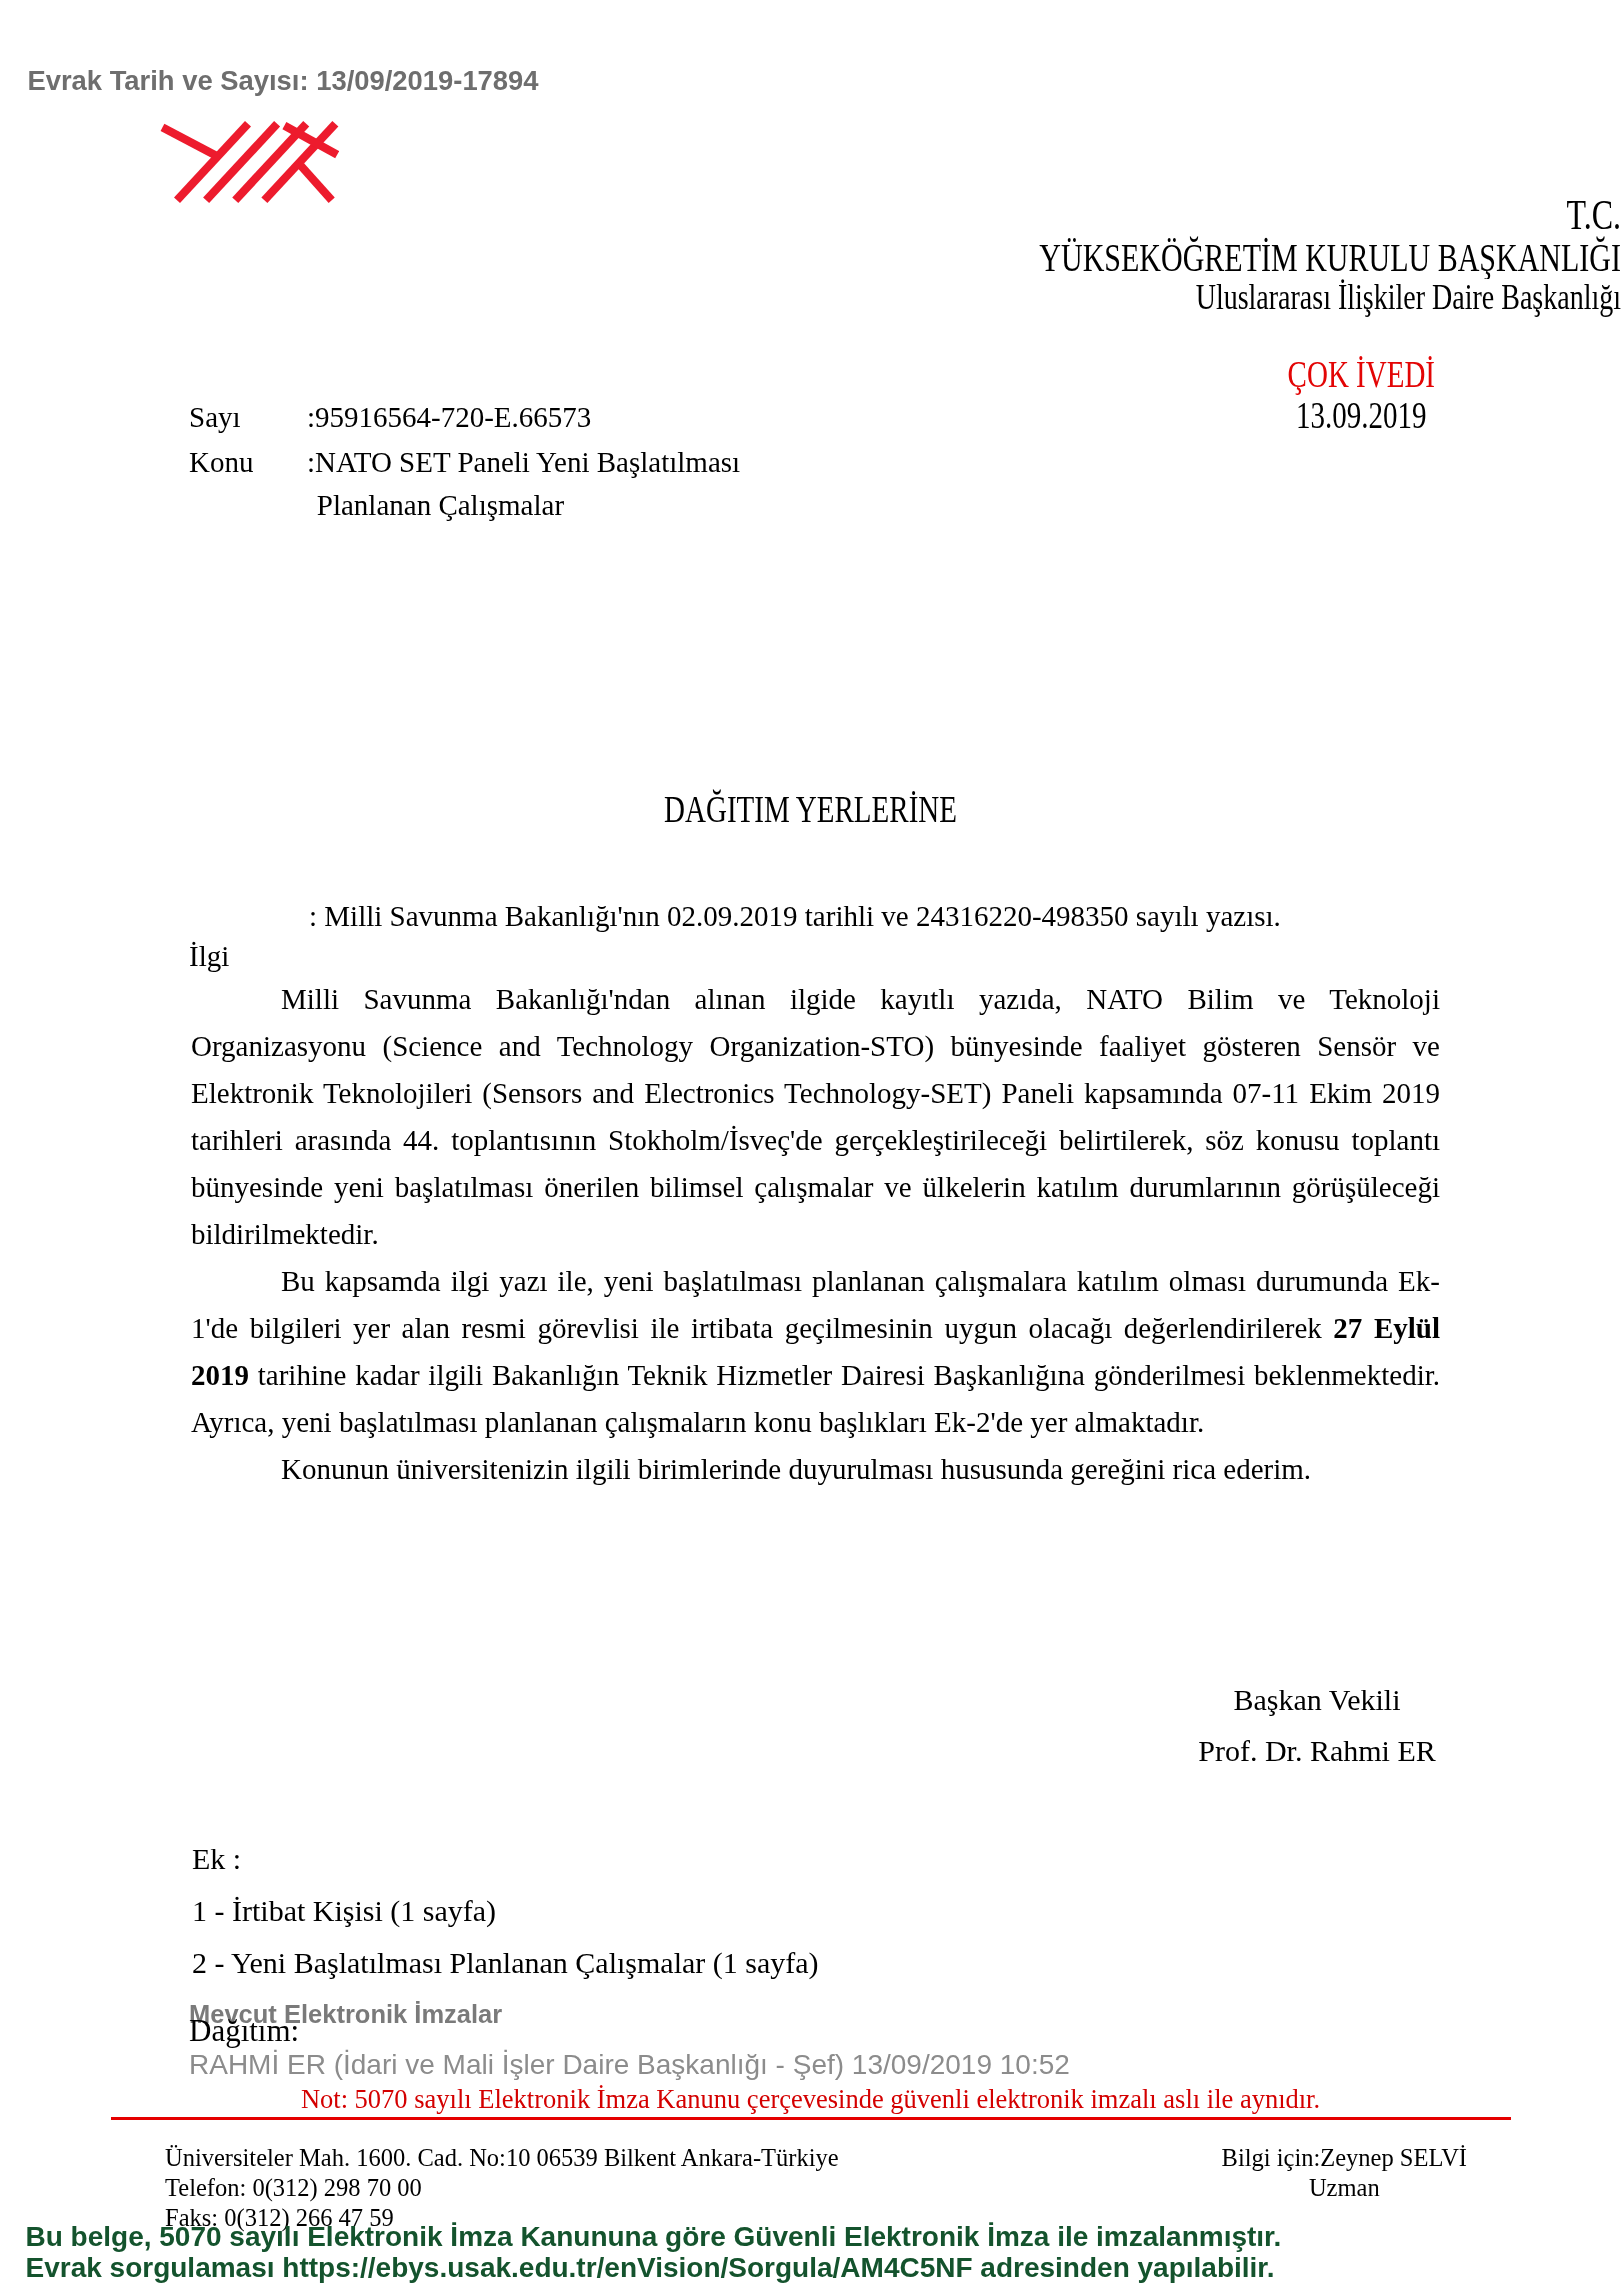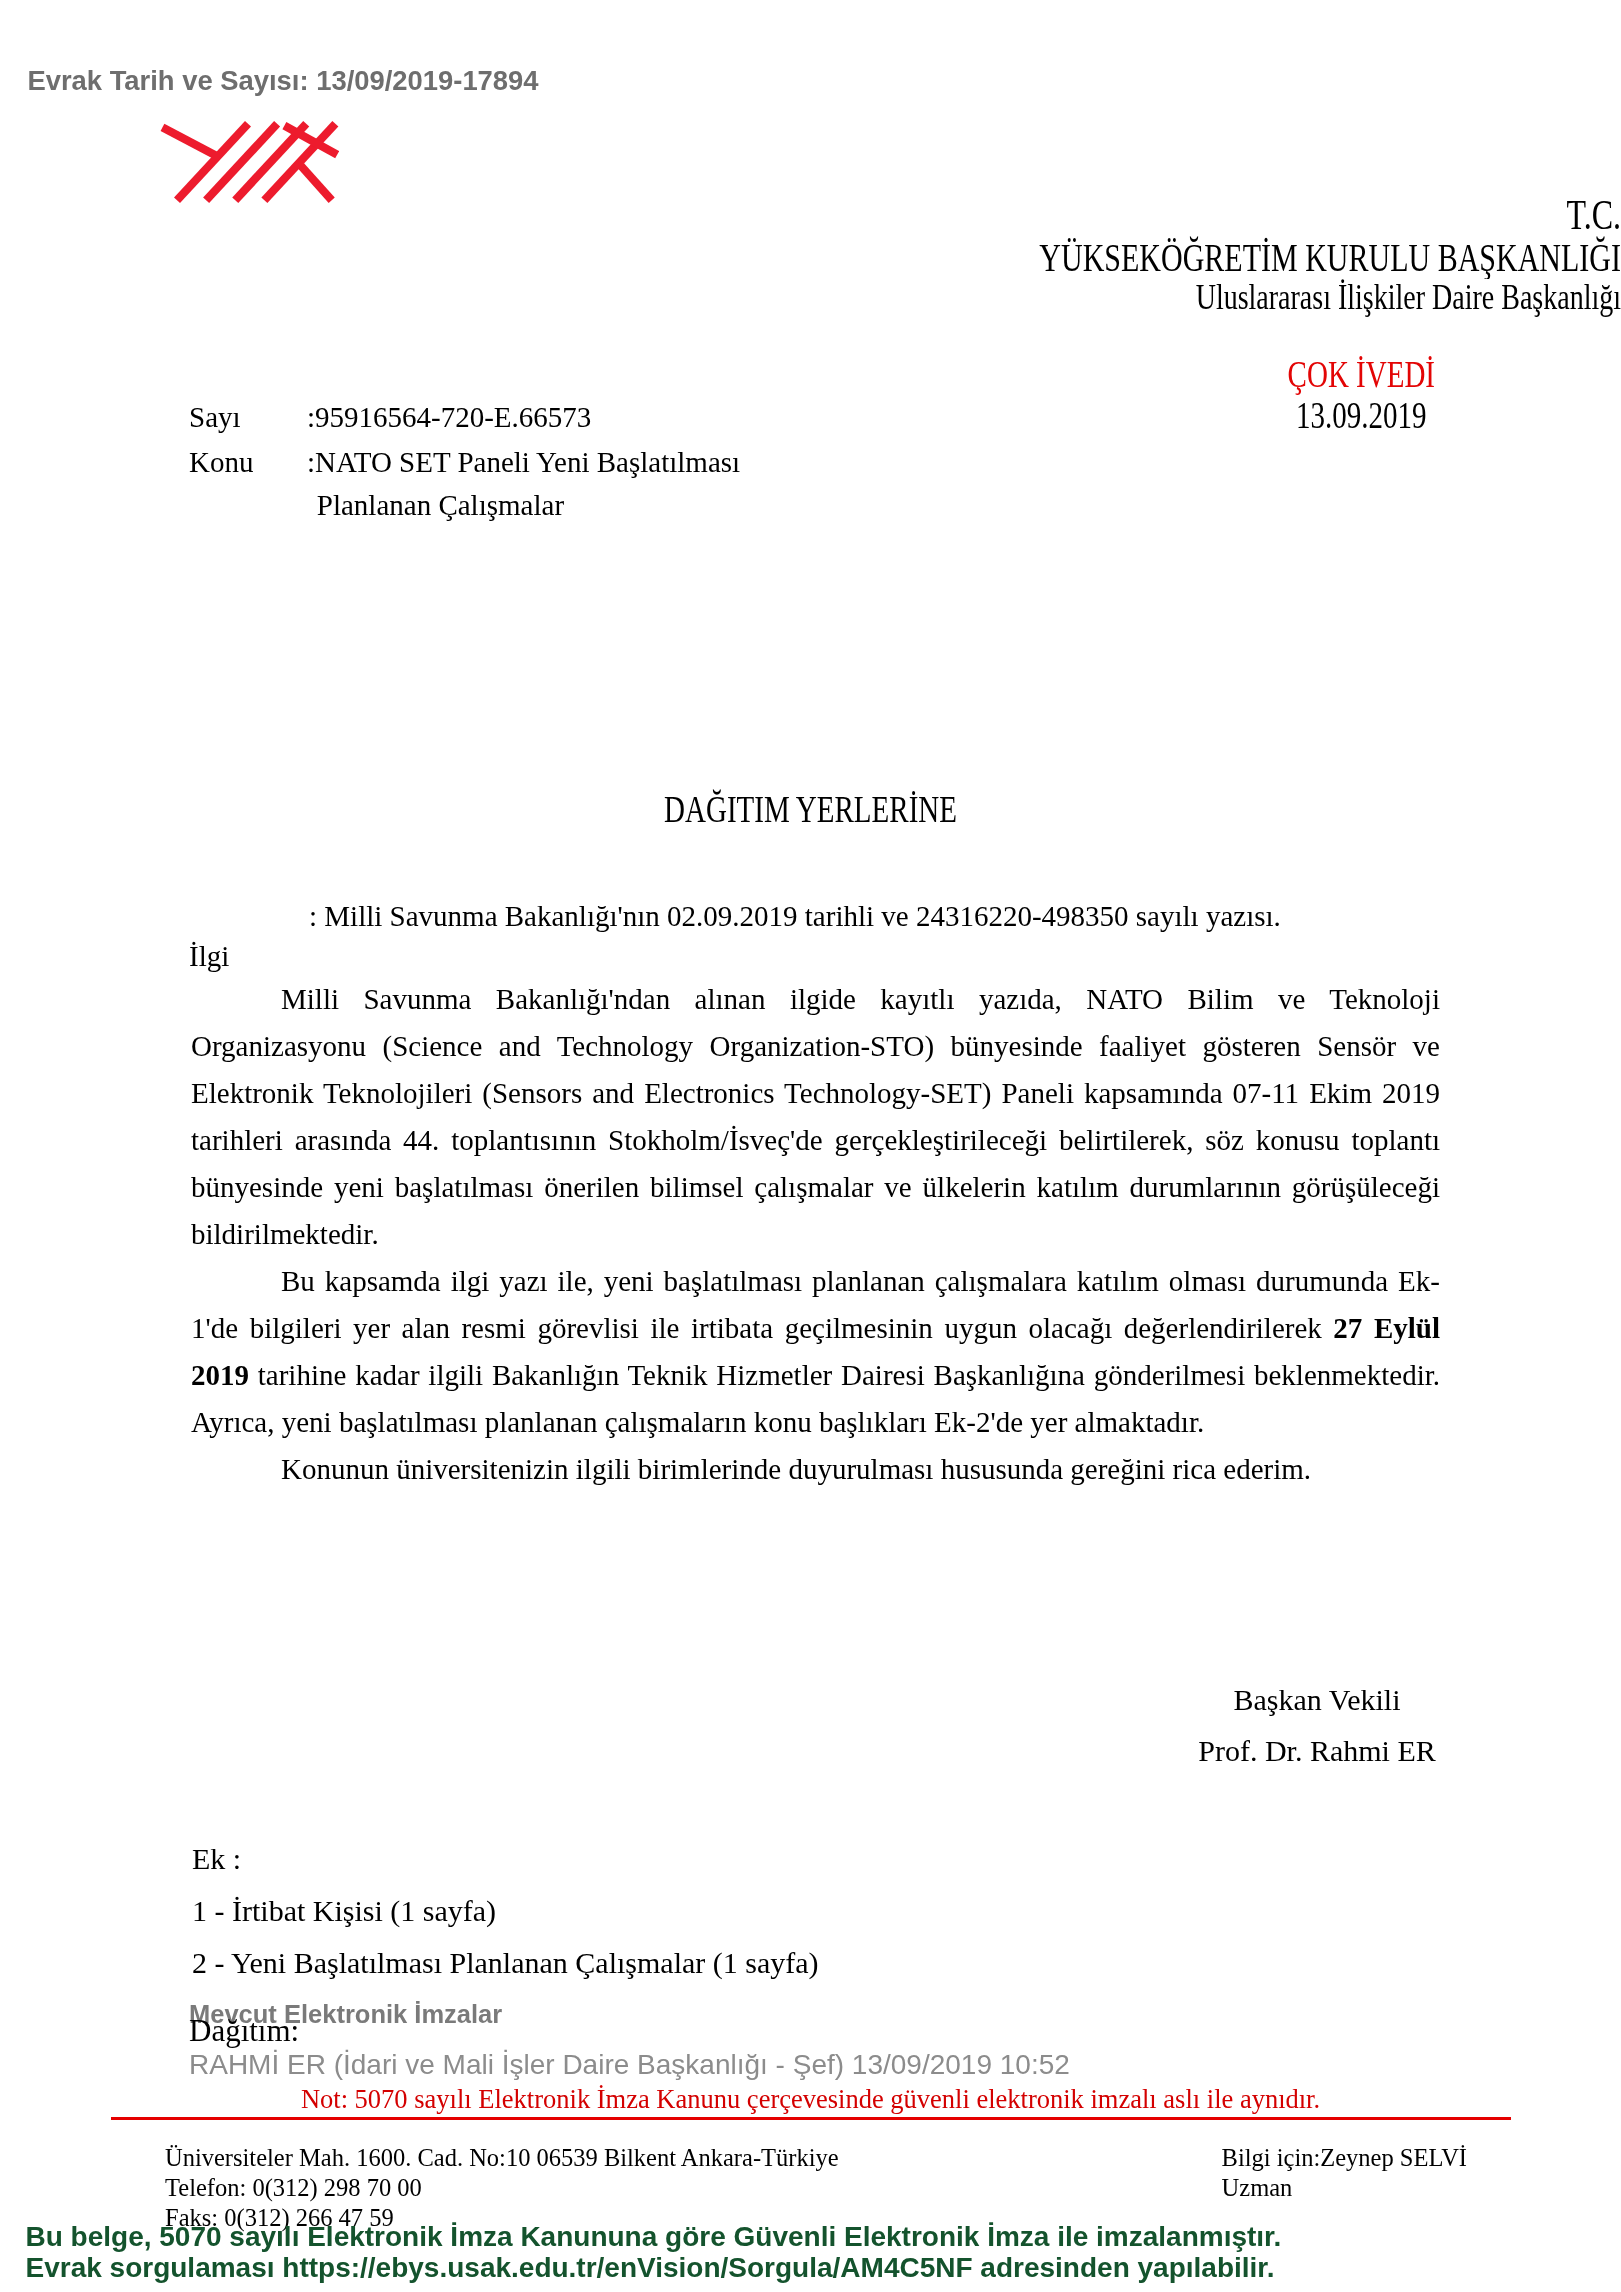--- a/index.html
+++ b/index.html
@@ -55,21 +55,21 @@
              font-family: "Liberation Sans", sans-serif; font-weight: bold; }
   .dagitim { left: 189px; top: 2013px; font-size: 31px; }
   .signer  { left: 189px; top: 2049px; font-size: 28px; color: #8c8c8c;
              font-family: "Liberation Sans", sans-serif; font-weight: normal; }
 
   .not-line { left: 0; top: 2084px; width: 100%; text-align: center;
               font-size: 26.5px; color: #d40000; }
   .red-rule { left: 111px; top: 2117px; width: 1400px; height: 2.9px; background: #e50000; }
 
   .footer-left  { left: 165px; top: 2143px; font-size: 24.5px; line-height: 30px; }
-  .footer-right { right: 154px; top: 2143px; font-size: 24.5px; line-height: 30px; text-align: left; }
+  .footer-right { right: 154px; top: 2143px; font-size: 24.5px; line-height: 30px; text-align: center; }
 
   .legal { left: 25.5px; top: 2221px; font-size: 28px; line-height: 31px;
            font-family: "Liberation Sans", sans-serif; font-weight: bold; color: #14532d; }
 
   .page-num { left: 0; top: 2266px; width: 100%; text-align: center; font-size: 21.6px; margin-top: 28px; }
 
   b.inline-bold { font-weight: bold; }
 </style>
 </head>
 <body>

